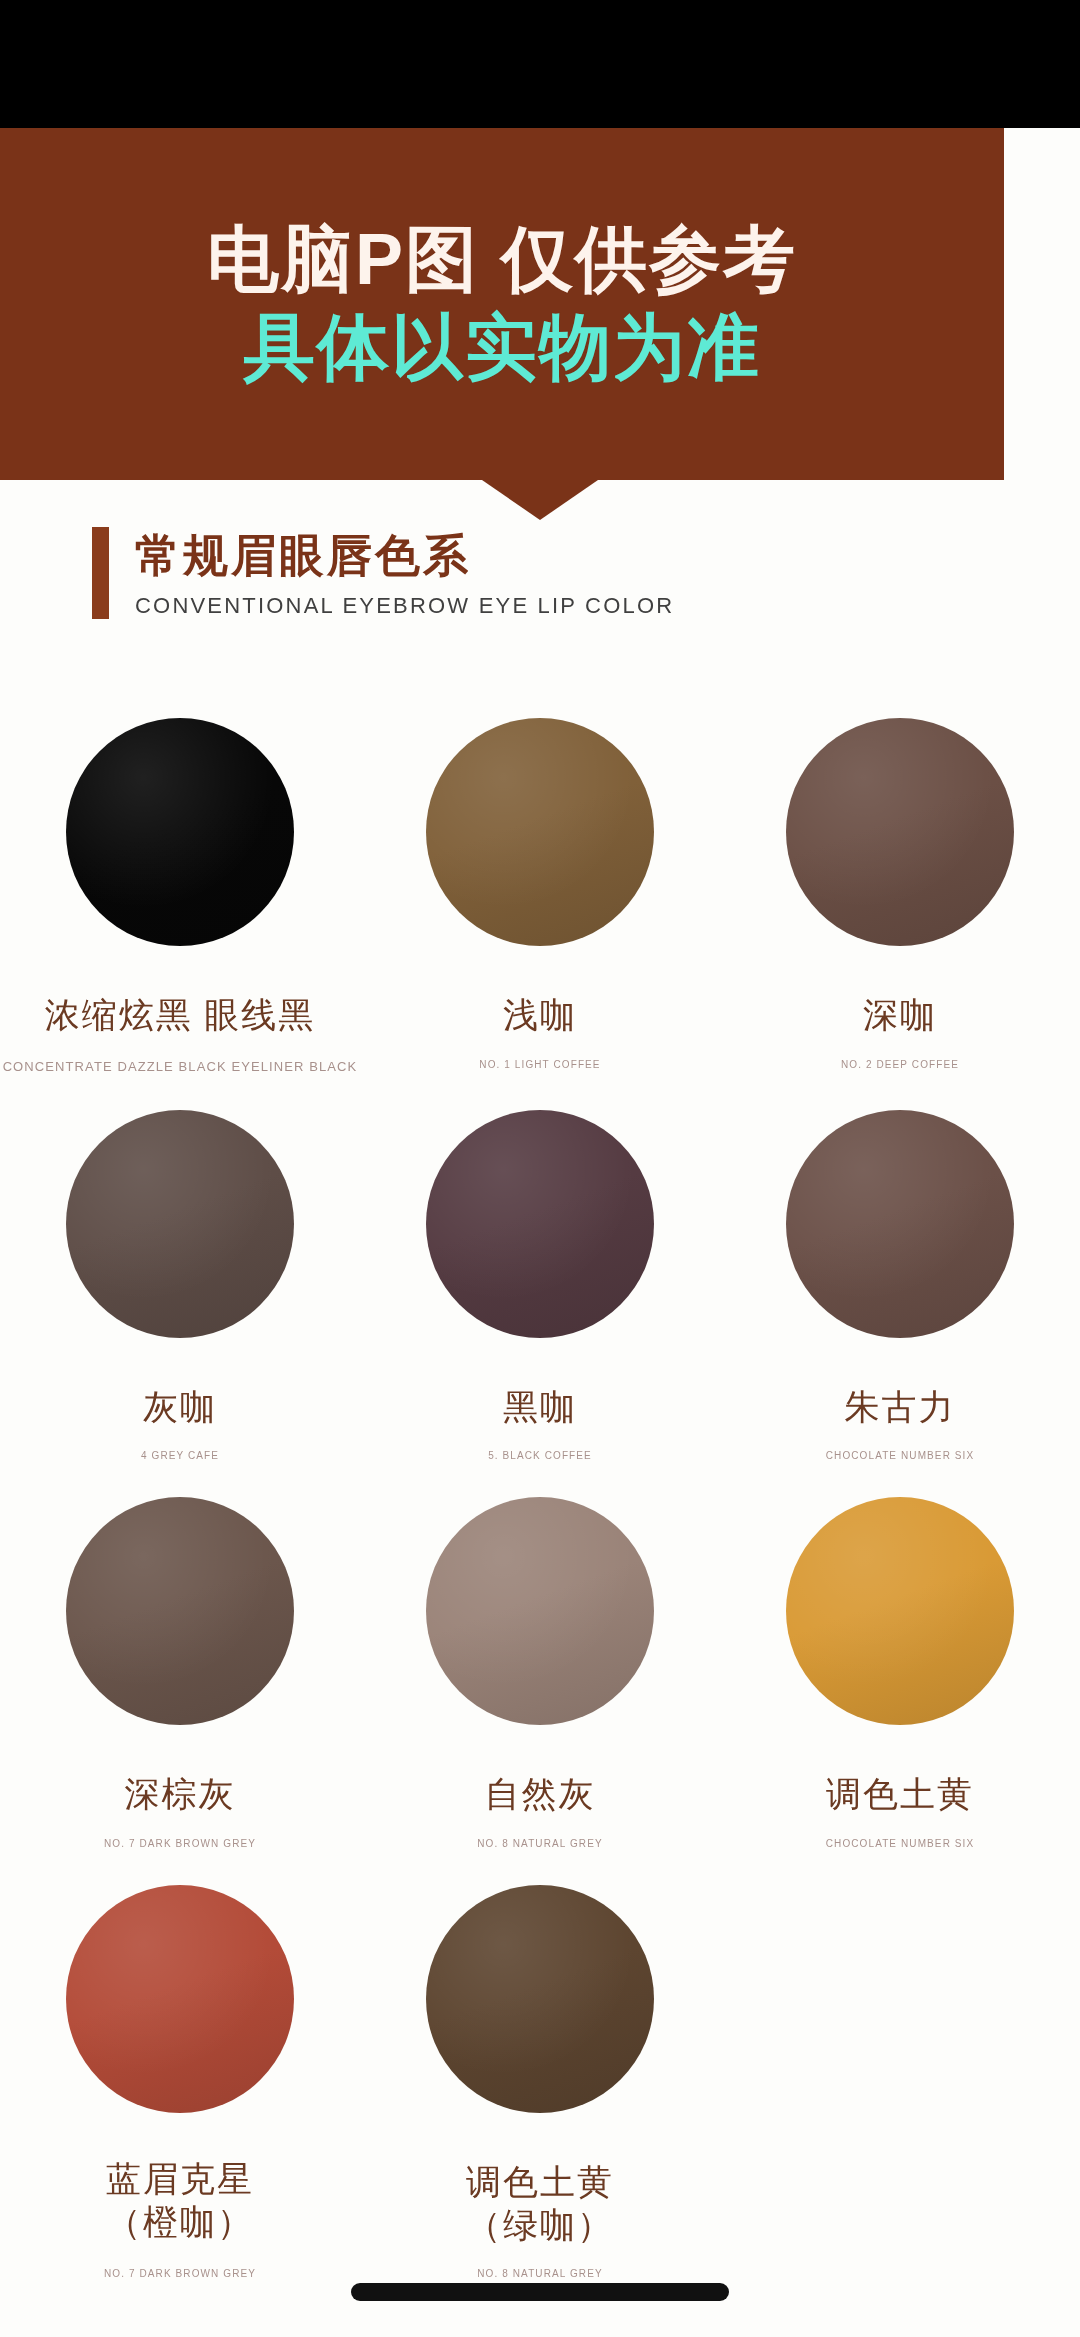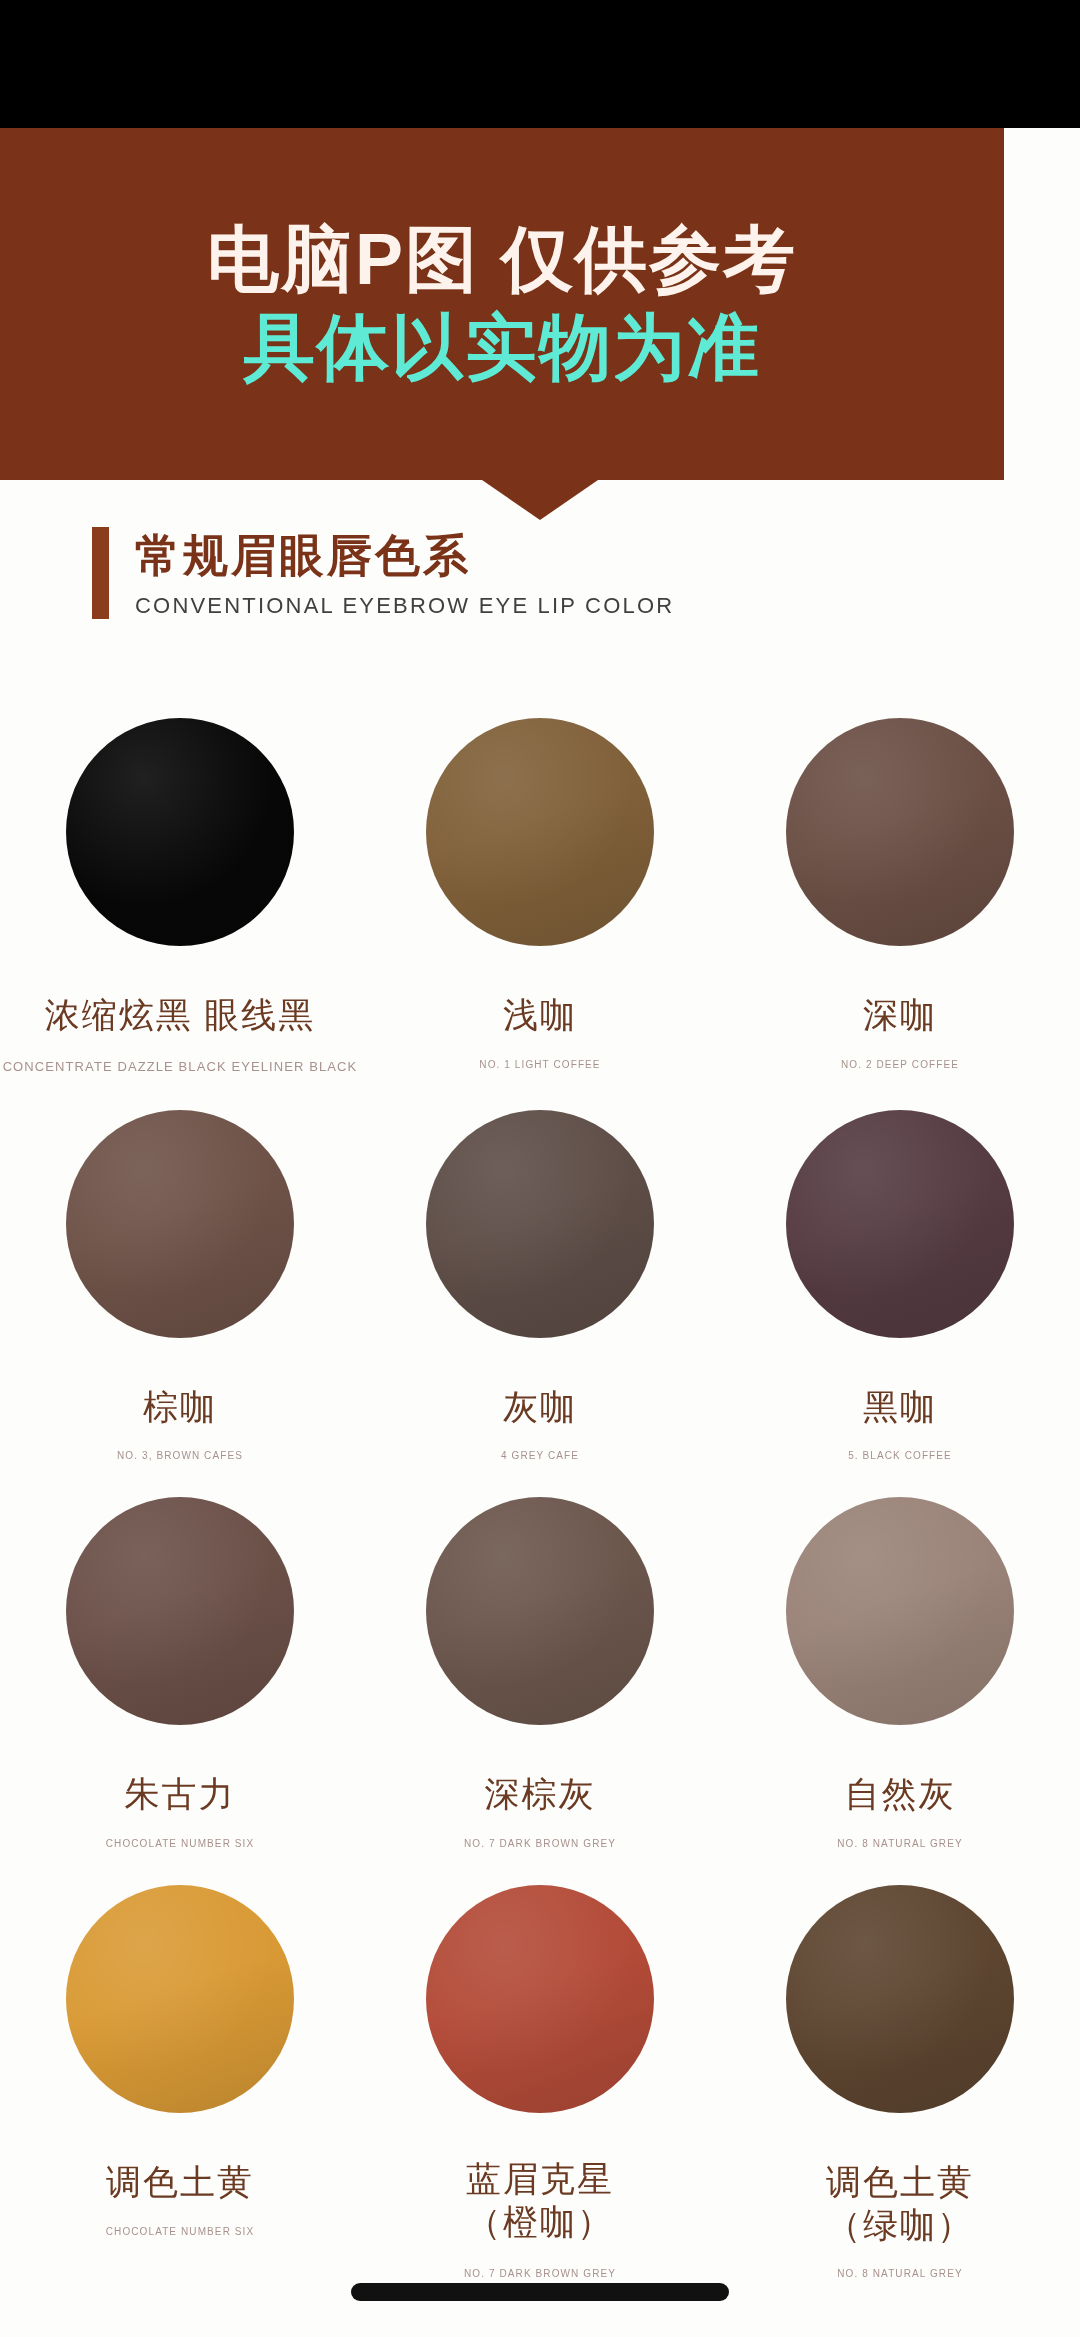--- a/index.html
+++ b/index.html
@@ -132,25 +132,20 @@
       <div class="cell-cn">浅咖</div>
       <div class="cell-en">NO. 1 LIGHT COFFEE</div>
     </div>
     <div class="cell">
       <div class="swatch" style="background: radial-gradient(circle at 34% 26%, rgba(255, 255, 255, 0.1), rgba(0, 0, 0, 0) 58%), linear-gradient(160deg, rgb(107, 79, 69) 0%, rgb(107, 79, 69) 45%, rgba(0, 0, 0, 0.14) 100%), rgb(107, 79, 69);"></div>
       <div class="cell-cn">深咖</div>
       <div class="cell-en">NO. 2 DEEP COFFEE</div>
     </div>
 
     <div class="cell">
-      <div class="swatch" style="background: radial-gradient(circle at 34% 26%, rgba(255, 255, 255, 0.1), rgba(0, 0, 0, 0) 58%), linear-gradient(160deg, rgb(110, 82, 72) 0%, rgb(110, 82, 72) 45%, rgba(0, 0, 0, 0.14) 100%), rgb(110, 82, 72);"></div>
-      <div class="cell-cn">棕咖</div>
-      <div class="cell-en">NO. 3, BROWN CAFES</div>
-    </div>
-    <div class="cell">
       <div class="swatch" style="background: radial-gradient(circle at 34% 26%, rgba(255, 255, 255, 0.1), rgba(0, 0, 0, 0) 58%), linear-gradient(160deg, rgb(94, 77, 71) 0%, rgb(94, 77, 71) 45%, rgba(0, 0, 0, 0.14) 100%), rgb(94, 77, 71);"></div>
       <div class="cell-cn">灰咖</div>
       <div class="cell-en">4 GREY CAFE</div>
     </div>
     <div class="cell">
       <div class="swatch" style="background: radial-gradient(circle at 34% 26%, rgba(255, 255, 255, 0.1), rgba(0, 0, 0, 0) 58%), linear-gradient(160deg, rgb(85, 59, 66) 0%, rgb(85, 59, 66) 45%, rgba(0, 0, 0, 0.14) 100%), rgb(85, 59, 66);"></div>
       <div class="cell-cn">黑咖</div>
       <div class="cell-en">5. BLACK COFFEE</div>
     </div>
 

